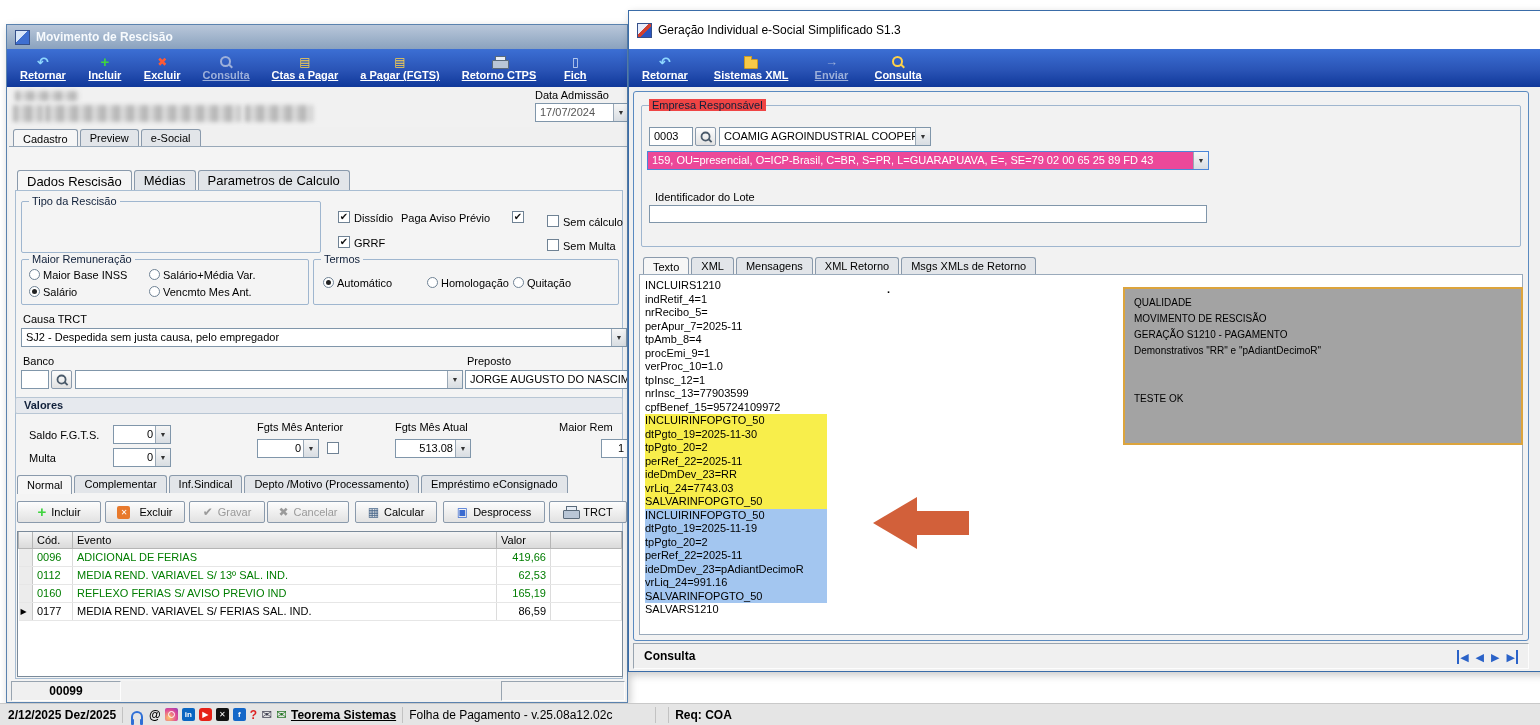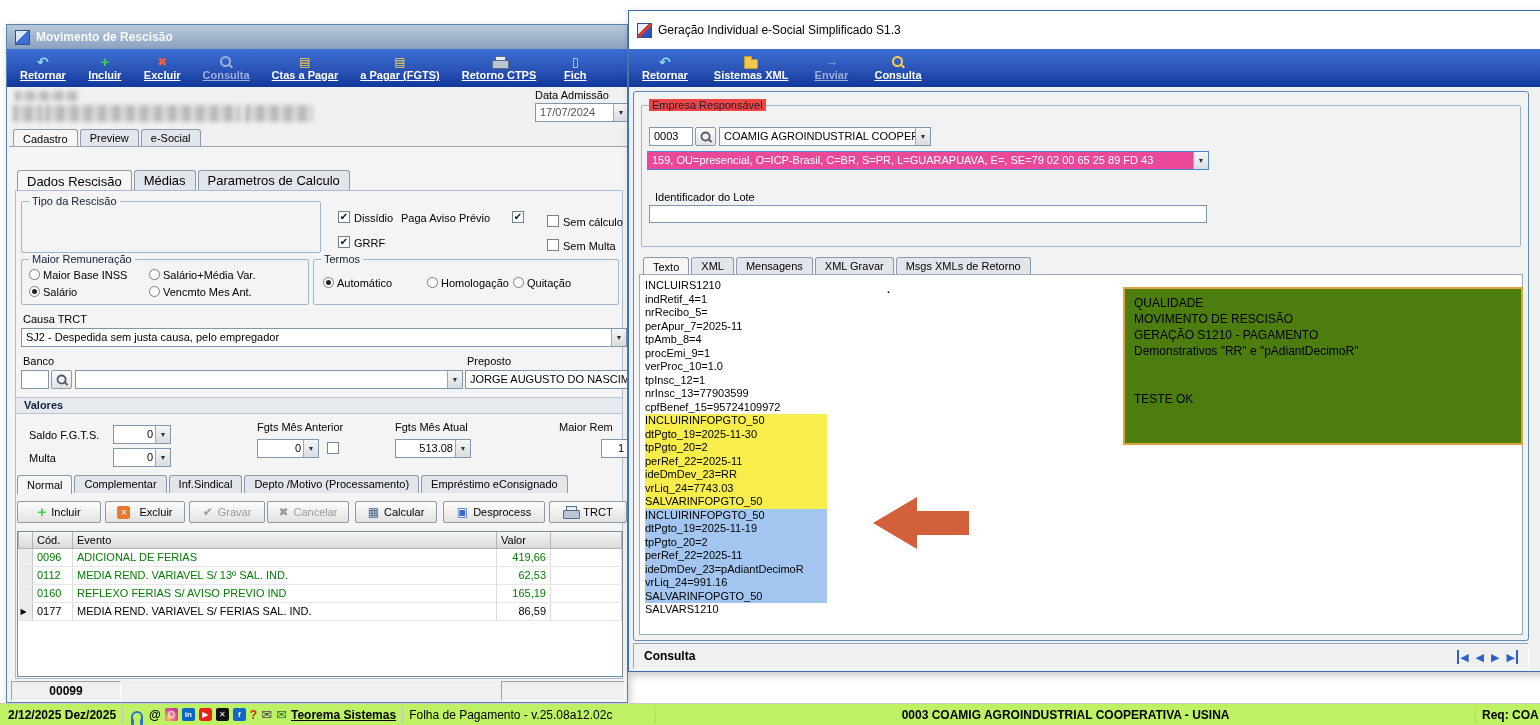--- a/index.html
+++ b/index.html
@@ -65,30 +65,30 @@
 .grid td{border-right:1px solid #dcdcdc;border-bottom:1px solid #e6e6e6;padding:1px 4px;height:18px;overflow:hidden;white-space:nowrap}
 .grid tr.green td{color:#007d00}
 .grid td.valcell{text-align:right}
 .grid td.selcell{font-size:8px;padding:1px 2px;background:#ececec;border-right:1px solid #c8c8c8}
 .contentbox{position:absolute;border:1px solid #5a8ac0;border-radius:3px;background:#f2f2f2}
 .textarea{position:absolute;background:#fff;border:1px solid #9aaabb}
 .tlines{position:absolute}
 .tline{height:13.5px;line-height:13.5px;white-space:pre;font-size:11px}
 .tline.hl-yellow{background:#f8ee4b;width:182px}
 .tline.hl-blue{background:#a3c6f0;width:182px}
-.note{position:absolute;background:#4d7c0f;border:2px solid #dca43c;padding:6px 9px;font-size:12px}
+.note{position:absolute;background:#a3a3a3;border:2px solid #dca43c;padding:6px 9px;font-size:10px}
 .note-line{min-height:16px;line-height:16px;white-space:pre}
 .annot-arrow{position:absolute;width:100px;height:52px}
 .annot-arrow::before{content:"";position:absolute;left:0;top:0;border-top:26px solid transparent;border-bottom:26px solid transparent;border-right:44px solid #d2603a}
 .annot-arrow::after{content:"";position:absolute;left:44px;top:14px;width:52px;height:24px;background:#d2603a}
 .nav{position:absolute;display:flex;gap:7px;color:#2a62c8;font-size:11px;font-weight:bold}
 .nav span{cursor:pointer;line-height:14px}
 .nav .first{border-left:2px solid #2a62c8;padding-left:1px}
 .nav .last{border-right:2px solid #2a62c8;padding-right:1px}
-.appbar{position:absolute;left:0;bottom:0;width:1540px;height:22px;background:#bef264;border-top:1px solid #c9c9c9;display:flex;align-items:center;font-size:12px}
+.appbar{position:absolute;left:0;bottom:0;width:1540px;height:22px;background:#e5e5e5;border-top:1px solid #c9c9c9;display:flex;align-items:center;font-size:12px}
 .sep{width:1px;height:16px;background:#c2c2c2;margin:0 6px;flex:none}
 .badge{width:13px;height:13px;border-radius:2px;display:inline-flex;align-items:center;justify-content:center;color:#fff;font-size:8px;font-weight:bold;margin-right:4px;flex:none}
 .i-li{background:#0a66c2}
 .i-yt{background:#e62117;border-radius:3px}
 .i-xx{background:#111}
 .i-fb{background:#1467c8}
 .i-insta{background:radial-gradient(circle at 30% 75%,#fdc468,#df4996 60%,#8a3ab9);position:relative}
 .i-insta::before{content:"";position:absolute;left:3px;top:3px;width:5px;height:5px;border:1.5px solid #fff;border-radius:50%}
 .i-headset{width:12px;height:9px;border:2px solid #2f6fd6;border-bottom:none;border-radius:7px 7px 0 0;position:relative;display:inline-block;margin:2px 6px 0 2px;flex:none}
 .i-headset::before,.i-headset::after{content:"";position:absolute;bottom:-5px;width:3px;height:6px;background:#2f6fd6;border-radius:1px}
@@ -395,21 +395,21 @@
     <span>159, OU=presencial, O=ICP-Brasil, C=BR, S=PR, L=GUARAPUAVA, E=, SE=79 02 00 65 25 89 FD 43</span><span class="ar"></span>
   </div>
   <span class="lab" style="left:26px;top:180px">Identificador do Lote</span>
   <div class="field" style="left:20px;top:194px;width:558px;height:18px"><span></span></div>
 
   <div class="tabs" style="left:14px;top:244px">
 
   <span class="tab active">Texto</span>
       <span class="tab">XML</span>
       <span class="tab">Mensagens</span>
-      <span class="tab">XML Gravar</span>
+      <span class="tab">XML Retorno</span>
       <span class="tab">Msgs XMLs de Retorno</span>
     </div>
 
   <div class="textarea" style="left:10px;top:263px;width:884px;height:361px"></div>
   <div class="tlines" style="left:16px;top:268px">
 
   <div class="tline"><span>INCLUIRS1210</span></div>
       <div class="tline"><span>indRetif_4=1</span></div>
       <div class="tline"><span>nrRecibo_5=</span></div>
       <div class="tline"><span>perApur_7=2025-11</span></div>
@@ -471,16 +471,15 @@
   <span class="badge i-yt">▶</span>
   <span class="badge i-xx">✕</span>
   <span class="badge i-fb">f</span>
   <span class="q">?</span>
   <span class="env">✉</span>
   <span class="env g">✉</span>
   <span class="brandlink">Teorema Sistemas</span>
   <span class="sep"></span>
   <span style="white-space:nowrap;min-width:240px">Folha de Pagamento - v.25.08a12.02c</span>
   <span class="sep"></span>
-  <span class="b" style="flex:1;text-align:center;white-space:nowrap;overflow:hidden">0003 COAMIG AGROINDUSTRIAL COOPERATIVA - USINA</span>
   <span class="sep"></span>
   <span class="b" style="width:58px;white-space:nowrap;overflow:hidden">Req: COA</span>
 </footer>
 
 </body></html>

